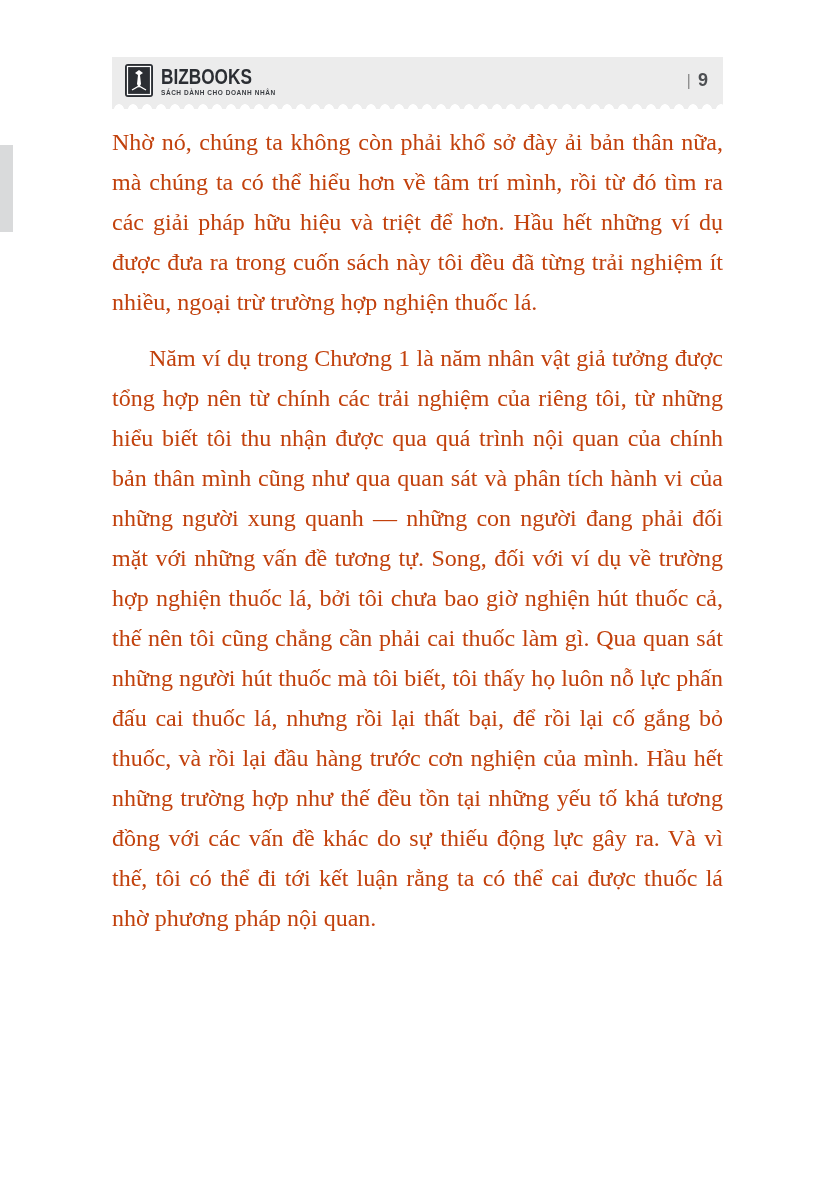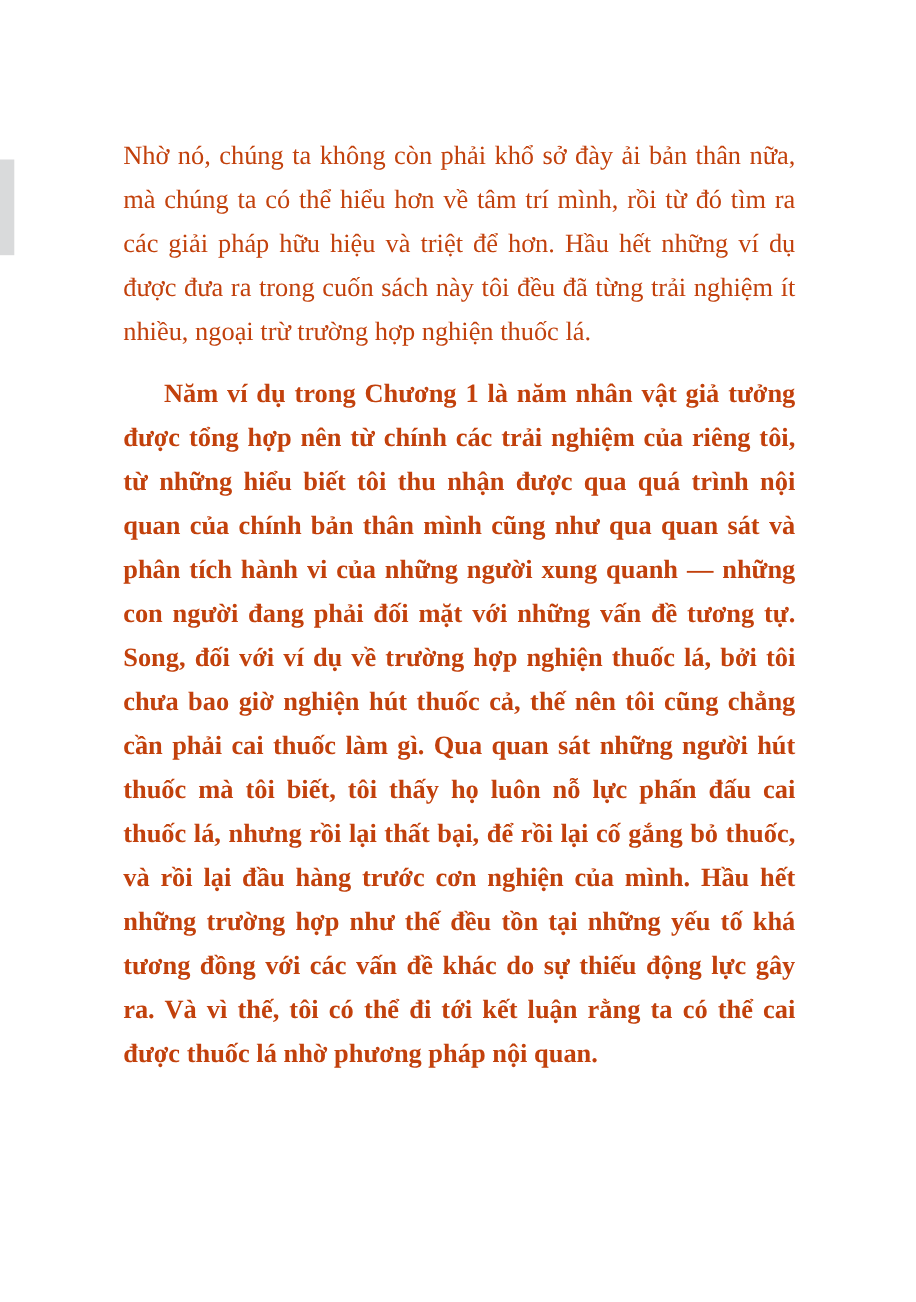--- a/index.html
+++ b/index.html
@@ -123,29 +123,47 @@
     top: 122px;
     width: 611px;
     color: #c2410c;
     font-size: 24px;
     line-height: 40px;
     text-align: justify;
   }
   .body-text p + p {
     margin-top: 16px;
     text-indent: 37px;
-    font-weight: bold;
   }
 </style>
 </head>
 <body>
 
 <div class="page">
 
   <div class="edge-tab"></div>
 
+  <div class="header">
+    <div class="logo-block">
+      <span class="logo-icon">
+        <svg viewBox="0 0 28 33" xmlns="http://www.w3.org/2000/svg">
+          <rect x="2.5" y="2.5" width="23" height="28" fill="none" stroke="#ffffff" stroke-width="1.2"></rect>
+          <polygon points="14,6 10,9 13,11 12,20 14,24 16,20 15,11 18,9" fill="#ffffff"></polygon>
+          <path d="M7 26 L14 22 L21 26" stroke="#ffffff" stroke-width="1.4" fill="none"></path>
+        </svg>
+      </span>
+      <span class="logo-text-col">
+        <span class="logo-name">BIZBOOKS</span>
+        <span class="logo-tagline">SÁCH DÀNH CHO DOANH NHÂN</span>
+      </span>
+    </div>
+    <div class="page-num-block">
+      <span class="page-num-sep">|</span>
+      <span class="page-num">9</span>
+    </div>
+  </div>
 
   <div class="body-text">
     <p>Nhờ nó, chúng ta không còn phải khổ sở đày ải bản thân nữa, mà chúng ta có thể hiểu hơn về tâm trí mình, rồi từ đó tìm ra các giải pháp hữu hiệu và triệt để hơn. Hầu hết những ví dụ được đưa ra trong cuốn sách này tôi đều đã từng trải nghiệm ít nhiều, ngoại trừ trường hợp nghiện thuốc lá.</p>
     <p>Năm ví dụ trong Chương 1 là năm nhân vật giả tưởng được tổng hợp nên từ chính các trải nghiệm của riêng tôi, từ những hiểu biết tôi thu nhận được qua quá trình nội quan của chính bản thân mình cũng như qua quan sát và phân tích hành vi của những người xung quanh — những con người đang phải đối mặt với những vấn đề tương tự. Song, đối với ví dụ về trường hợp nghiện thuốc lá, bởi tôi chưa bao giờ nghiện hút thuốc cả, thế nên tôi cũng chẳng cần phải cai thuốc làm gì. Qua quan sát những người hút thuốc mà tôi biết, tôi thấy họ luôn nỗ lực phấn đấu cai thuốc lá, nhưng rồi lại thất bại, để rồi lại cố gắng bỏ thuốc, và rồi lại đầu hàng trước cơn nghiện của mình. Hầu hết những trường hợp như thế đều tồn tại những yếu tố khá tương đồng với các vấn đề khác do sự thiếu động lực gây ra. Và vì thế, tôi có thể đi tới kết luận rằng ta có thể cai được thuốc lá nhờ phương pháp nội quan.</p>
   </div>
 
 </div>
 
 </body></html>

